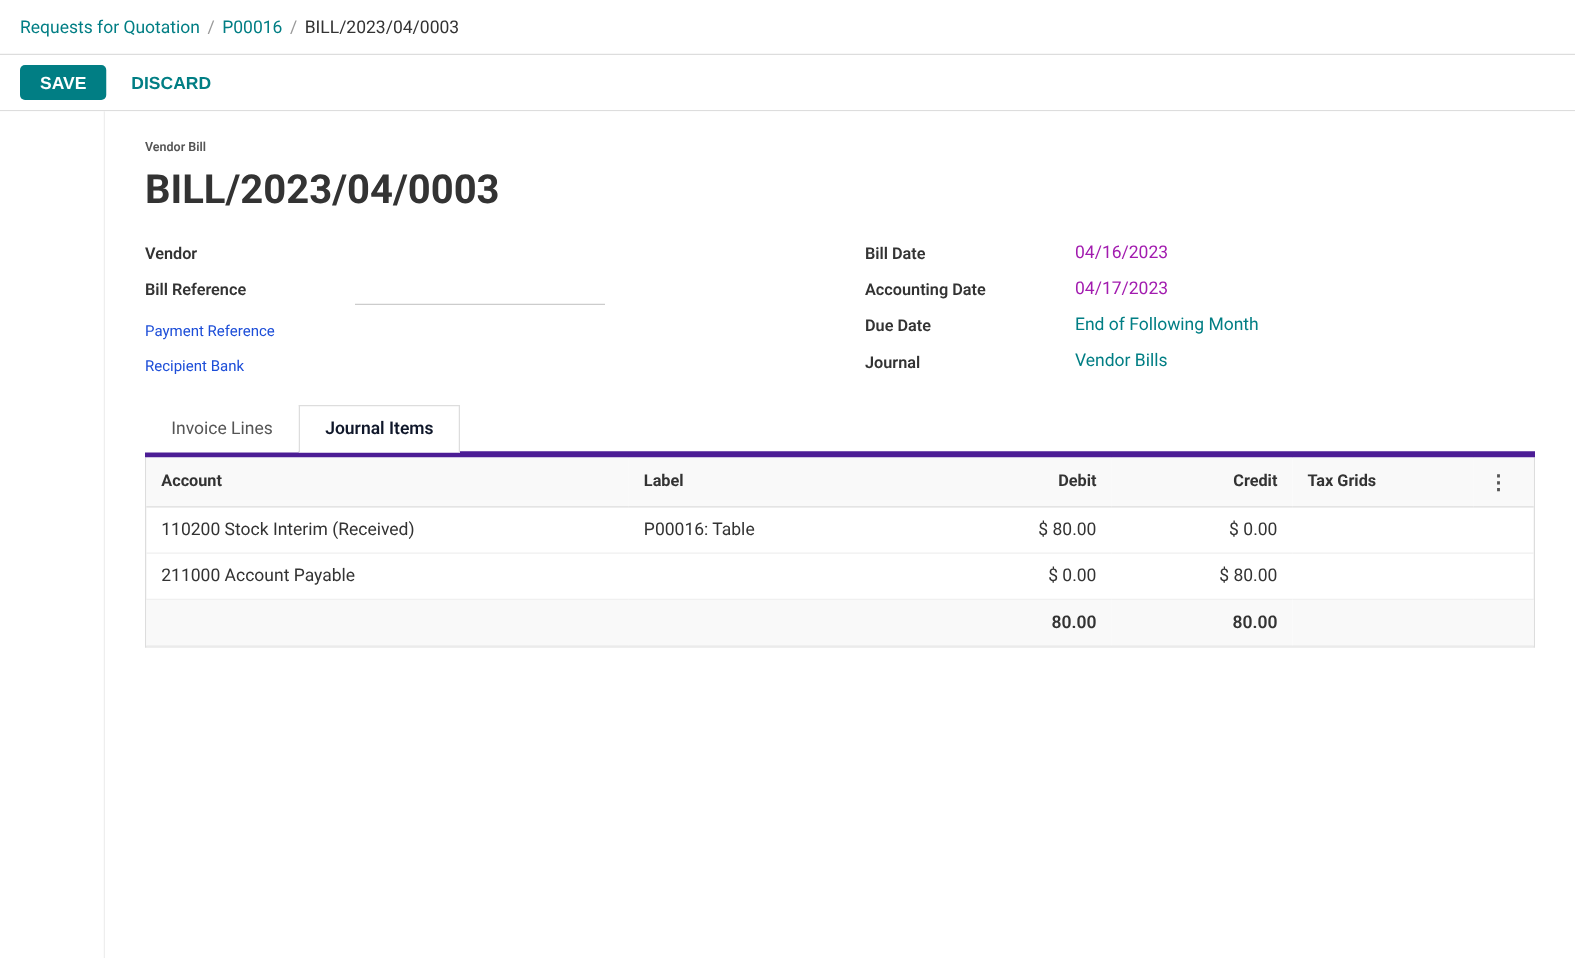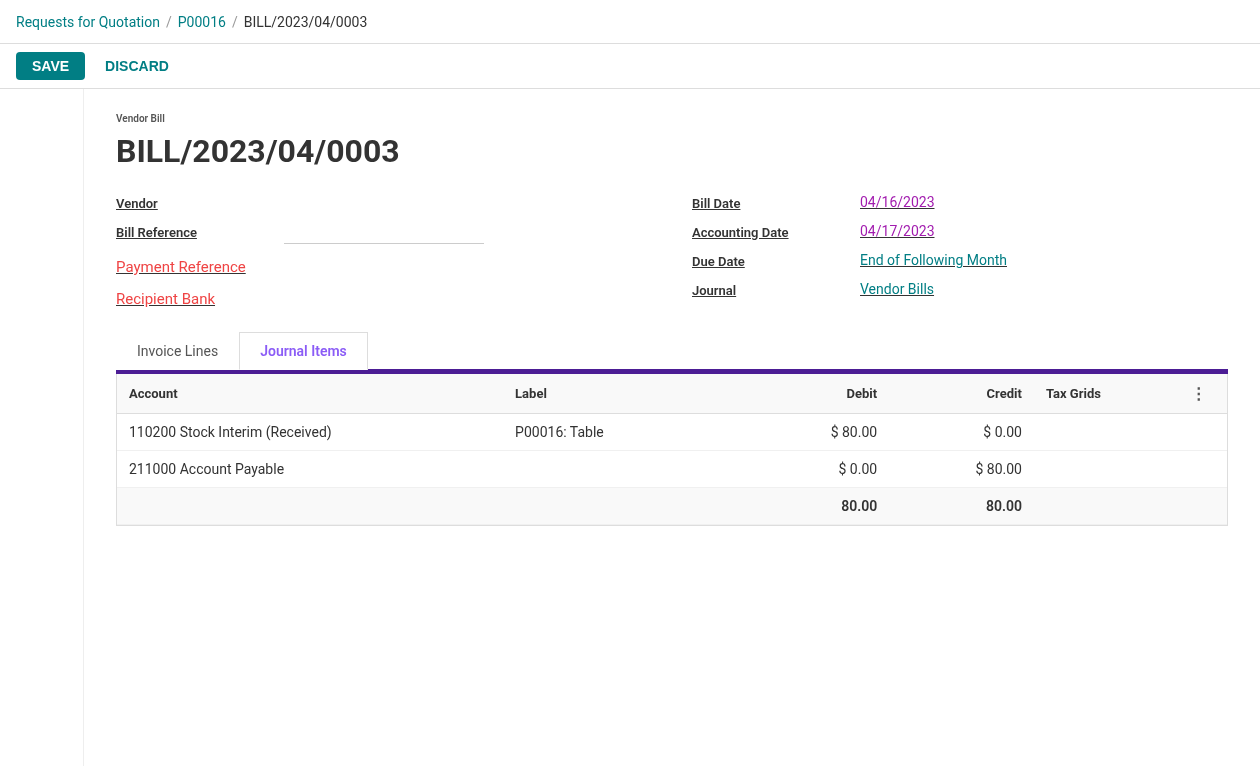--- a/index.html
+++ b/index.html
@@ -18,34 +18,34 @@
     .page-layout { display: flex; min-height: calc(100vh - 88px); }
     .sidebar { width: 84px; background: #fff; border-right: 1px solid #eee; flex-shrink: 0; }
 
     .content { flex: 1; background: #fff; padding: 24px 32px; overflow-y: auto; }
 
     .vendor-label { font-size: 10px; color: #555; font-weight: 600; margin-bottom: 8px; }
     .bill-title { font-size: 32px; font-weight: 700; color: #333; margin-bottom: 24px; }
 
     .form-grid { display: grid; grid-template-columns: 1fr 1fr; gap: 0 40px; margin-bottom: 24px; }
 
-    .form-left, .form-right { display: flex; flex-direction: column; gap: 12px; text-decoration: underline; }
+    .form-left, .form-right { display: flex; flex-direction: column; gap: 12px; }
 
     .field-row { display: grid; grid-template-columns: 160px 1fr; align-items: flex-start; gap: 8px; }
     .field-label { font-size: 13px; font-weight: 600; color: #333; padding-top: 2px; }
     .field-value { font-size: 14px; color: #a21caf; }
     .field-value.link { color: #017e84; cursor: pointer; }
     .vendor-address { font-size: 14px; color: #333; line-height: 1.6; }
     .field-input { border: none; border-bottom: 1px solid #ccc; padding: 2px 0; font-size: 14px; width: 200px; outline: none; }
 
-    .secondary-label { font-size: 15px; color: #ef4444; padding-top: 2px; }
+    .secondary-label { font-size: 12px; color: #1d4ed8; padding-top: 2px; }
 
     .tabs { display: flex; border-bottom: 5px solid #4c1d95; margin-bottom: 0; }
     .tab { padding: 10px 20px; cursor: pointer; font-size: 14px; color: #555; border: 1px solid transparent; border-bottom: none; margin-bottom: -1px; background: #fff; }
-    .tab.active { border-color: #ddd; border-bottom: 1px solid #fff; font-weight: 600; color: #8b5cf6; }
+    .tab.active { border-color: #ddd; border-bottom: 1px solid #fff; font-weight: 600; color: #0f172a; }
 
     .table-section { margin-top: 0; border: 1px solid #ddd; border-top: none; }
     .table { width: 100%; border-collapse: collapse; }
     .table thead tr { background: #f9f9f9; border-bottom: 1px solid #ddd; }
     .table th { padding: 10px 12px; text-align: left; font-size: 13px; font-weight: 700; color: #333; }
     .table th.right { text-align: right; }
     .table td { padding: 10px 12px; font-size: 14px; color: #333; border-bottom: 1px solid #f0f0f0; }
     .table td.right { text-align: right; }
     .table tfoot tr { background: #f9f9f9; border-top: 1px solid #ddd; }
     .table tfoot td { padding: 10px 12px; font-size: 14px; font-weight: 600; }

